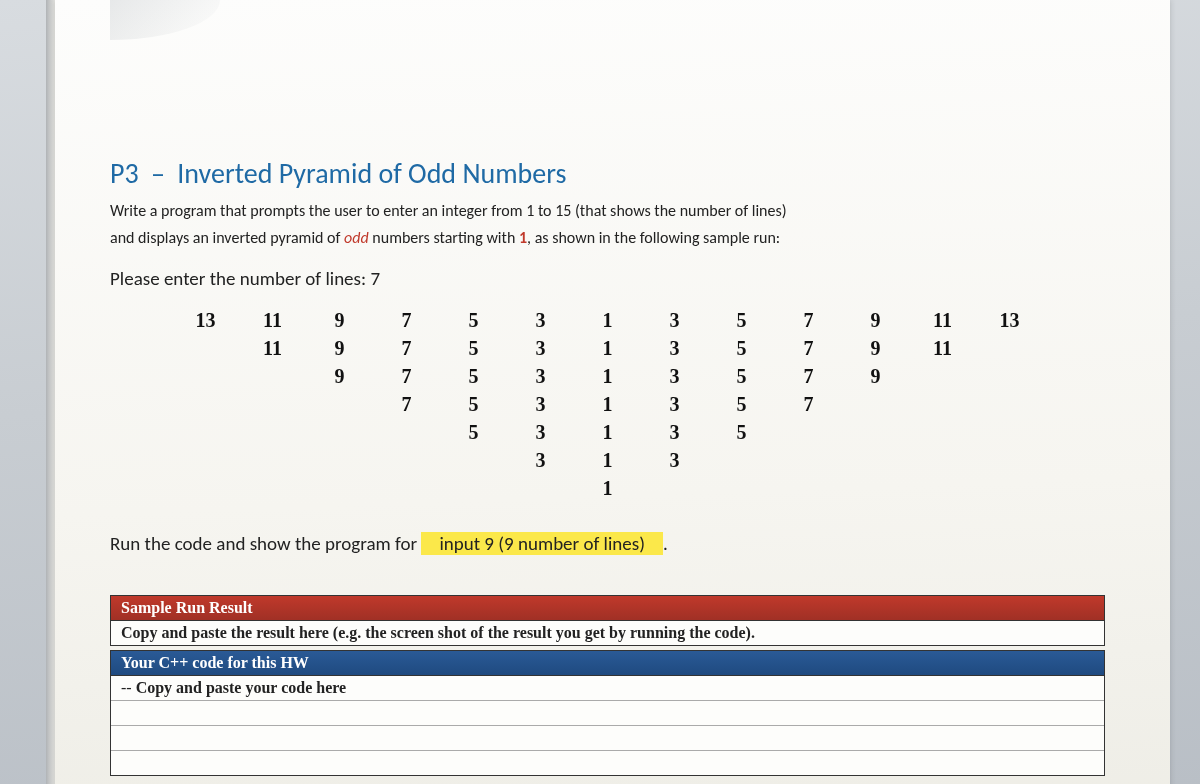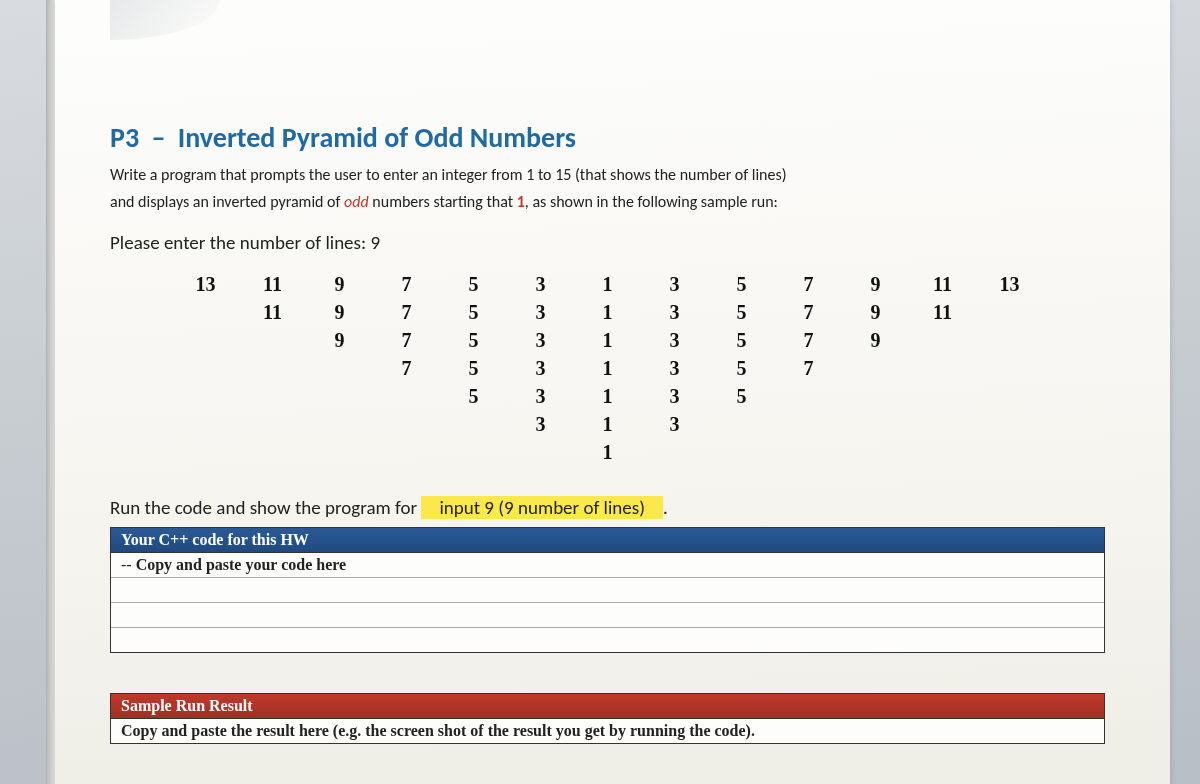--- a/index.html
+++ b/index.html
@@ -23,21 +23,22 @@
     left: 46px;
     top: 0;
     bottom: 0;
     width: 9px;
     background: linear-gradient(90deg, #b0b3b6, #e8e8e4);
   }
   .heading {
     font-size: 28px;
     color: #1f6aa5;
     margin-bottom: 8px;
-    font-weight: 700;
+    font-weight: 400;
+    margin-top: 36px;
   }
   .heading .prefix { color: #1f6aa5; }
   .heading .dash { color: #1f6aa5; margin: 0 6px; }
   .body-text {
     font-size: 16px;
     color: #222;
     line-height: 1.45;
     margin-bottom: 4px;
   }
   .odd { color: #c0392b; font-style: italic; }
@@ -123,24 +124,24 @@
   <div class="curl"></div>
 
   <h2 class="heading">
     <span class="prefix">P3</span>
     <span class="dash">–</span>
     <span>Inverted Pyramid of Odd Numbers</span>
   </h2>
 
   <p class="body-text">Write a program that prompts the user to enter an integer from 1 to 15 (that shows the number of lines)</p>
   <p class="body-text">
-    <span>and displays an inverted pyramid of </span><span class="odd">odd</span><span> numbers starting that </span><span class="one">1</span><span>, as shown in the following sample run:</span>
+    <span>and displays an inverted pyramid of </span><span class="odd">odd</span><span> numbers starting with </span><span class="one">1</span><span>, as shown in the following sample run:</span>
   </p>
 
-  <p class="prompt">Please enter the number of lines: 9</p>
+  <p class="prompt">Please enter the number of lines: 7</p>
 
   <div class="pyramid" id="pyramid">
       <div class="pyr-row">
         <div class="pyr-cell">13</div>
         <div class="pyr-cell">11</div>
         <div class="pyr-cell">9</div>
         <div class="pyr-cell">7</div>
         <div class="pyr-cell">5</div>
         <div class="pyr-cell">3</div>
         <div class="pyr-cell">1</div>
@@ -239,29 +240,29 @@
         <div class="pyr-cell"></div>
         <div class="pyr-cell"></div>
         <div class="pyr-cell"></div>
         <div class="pyr-cell"></div>
       </div>
     </div>
 
   <p class="run-text">
     <span>Run the code and show the program for </span><span class="hl">input 9 (9 number of lines)</span><span>.</span>
   </p>
+
+  <div class="band band2">
+    <div class="band-header">Sample Run Result</div>
+    <div class="band-row">Copy and paste the result here (e.g. the screen shot of the result you get by running the code).</div>
+  </div>
 
   <div class="band">
     <div class="band-header">Your C++ code for this HW</div>
     <div class="band-row">
       <span class="dash-prefix">--</span><span>Copy and paste your code here</span>
     </div>
     <div class="band-row">&nbsp;</div>
     <div class="band-row">&nbsp;</div>
     <div class="band-row">&nbsp;</div>
   </div>
 
-  <div class="band band2">
-    <div class="band-header">Sample Run Result</div>
-    <div class="band-row">Copy and paste the result here (e.g. the screen shot of the result you get by running the code).</div>
-  </div>
-
 </div>
 
 </body></html>

